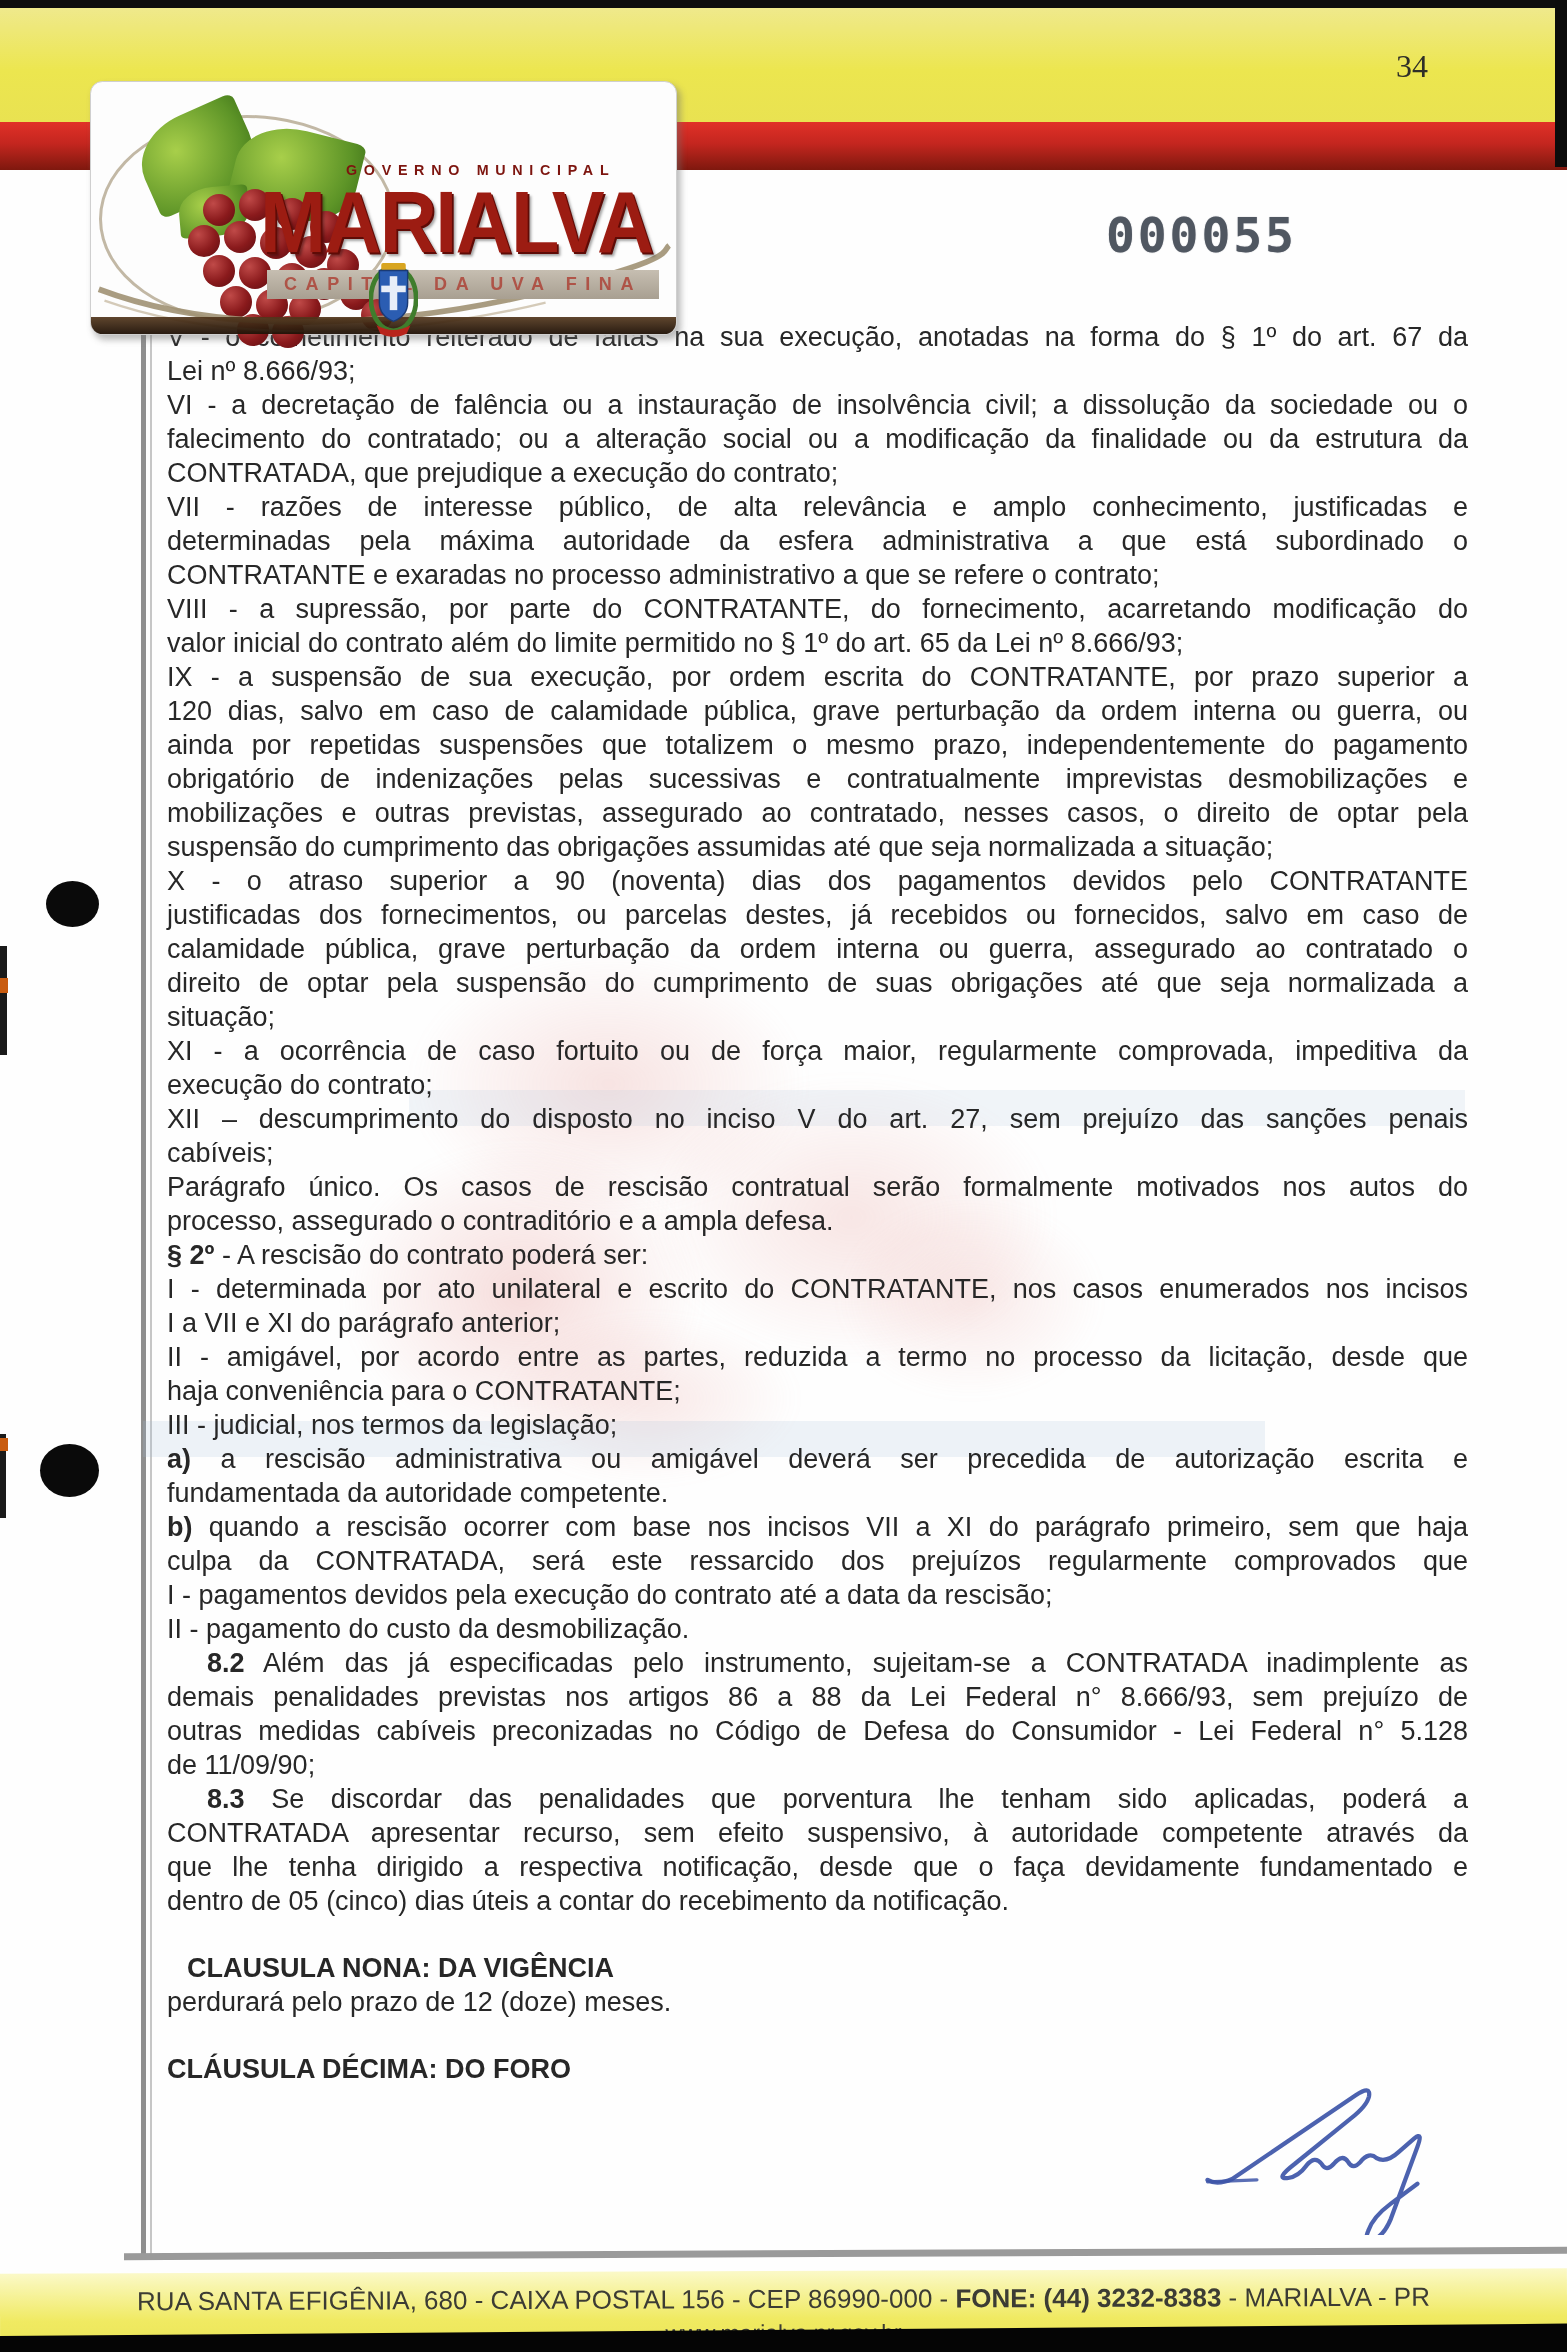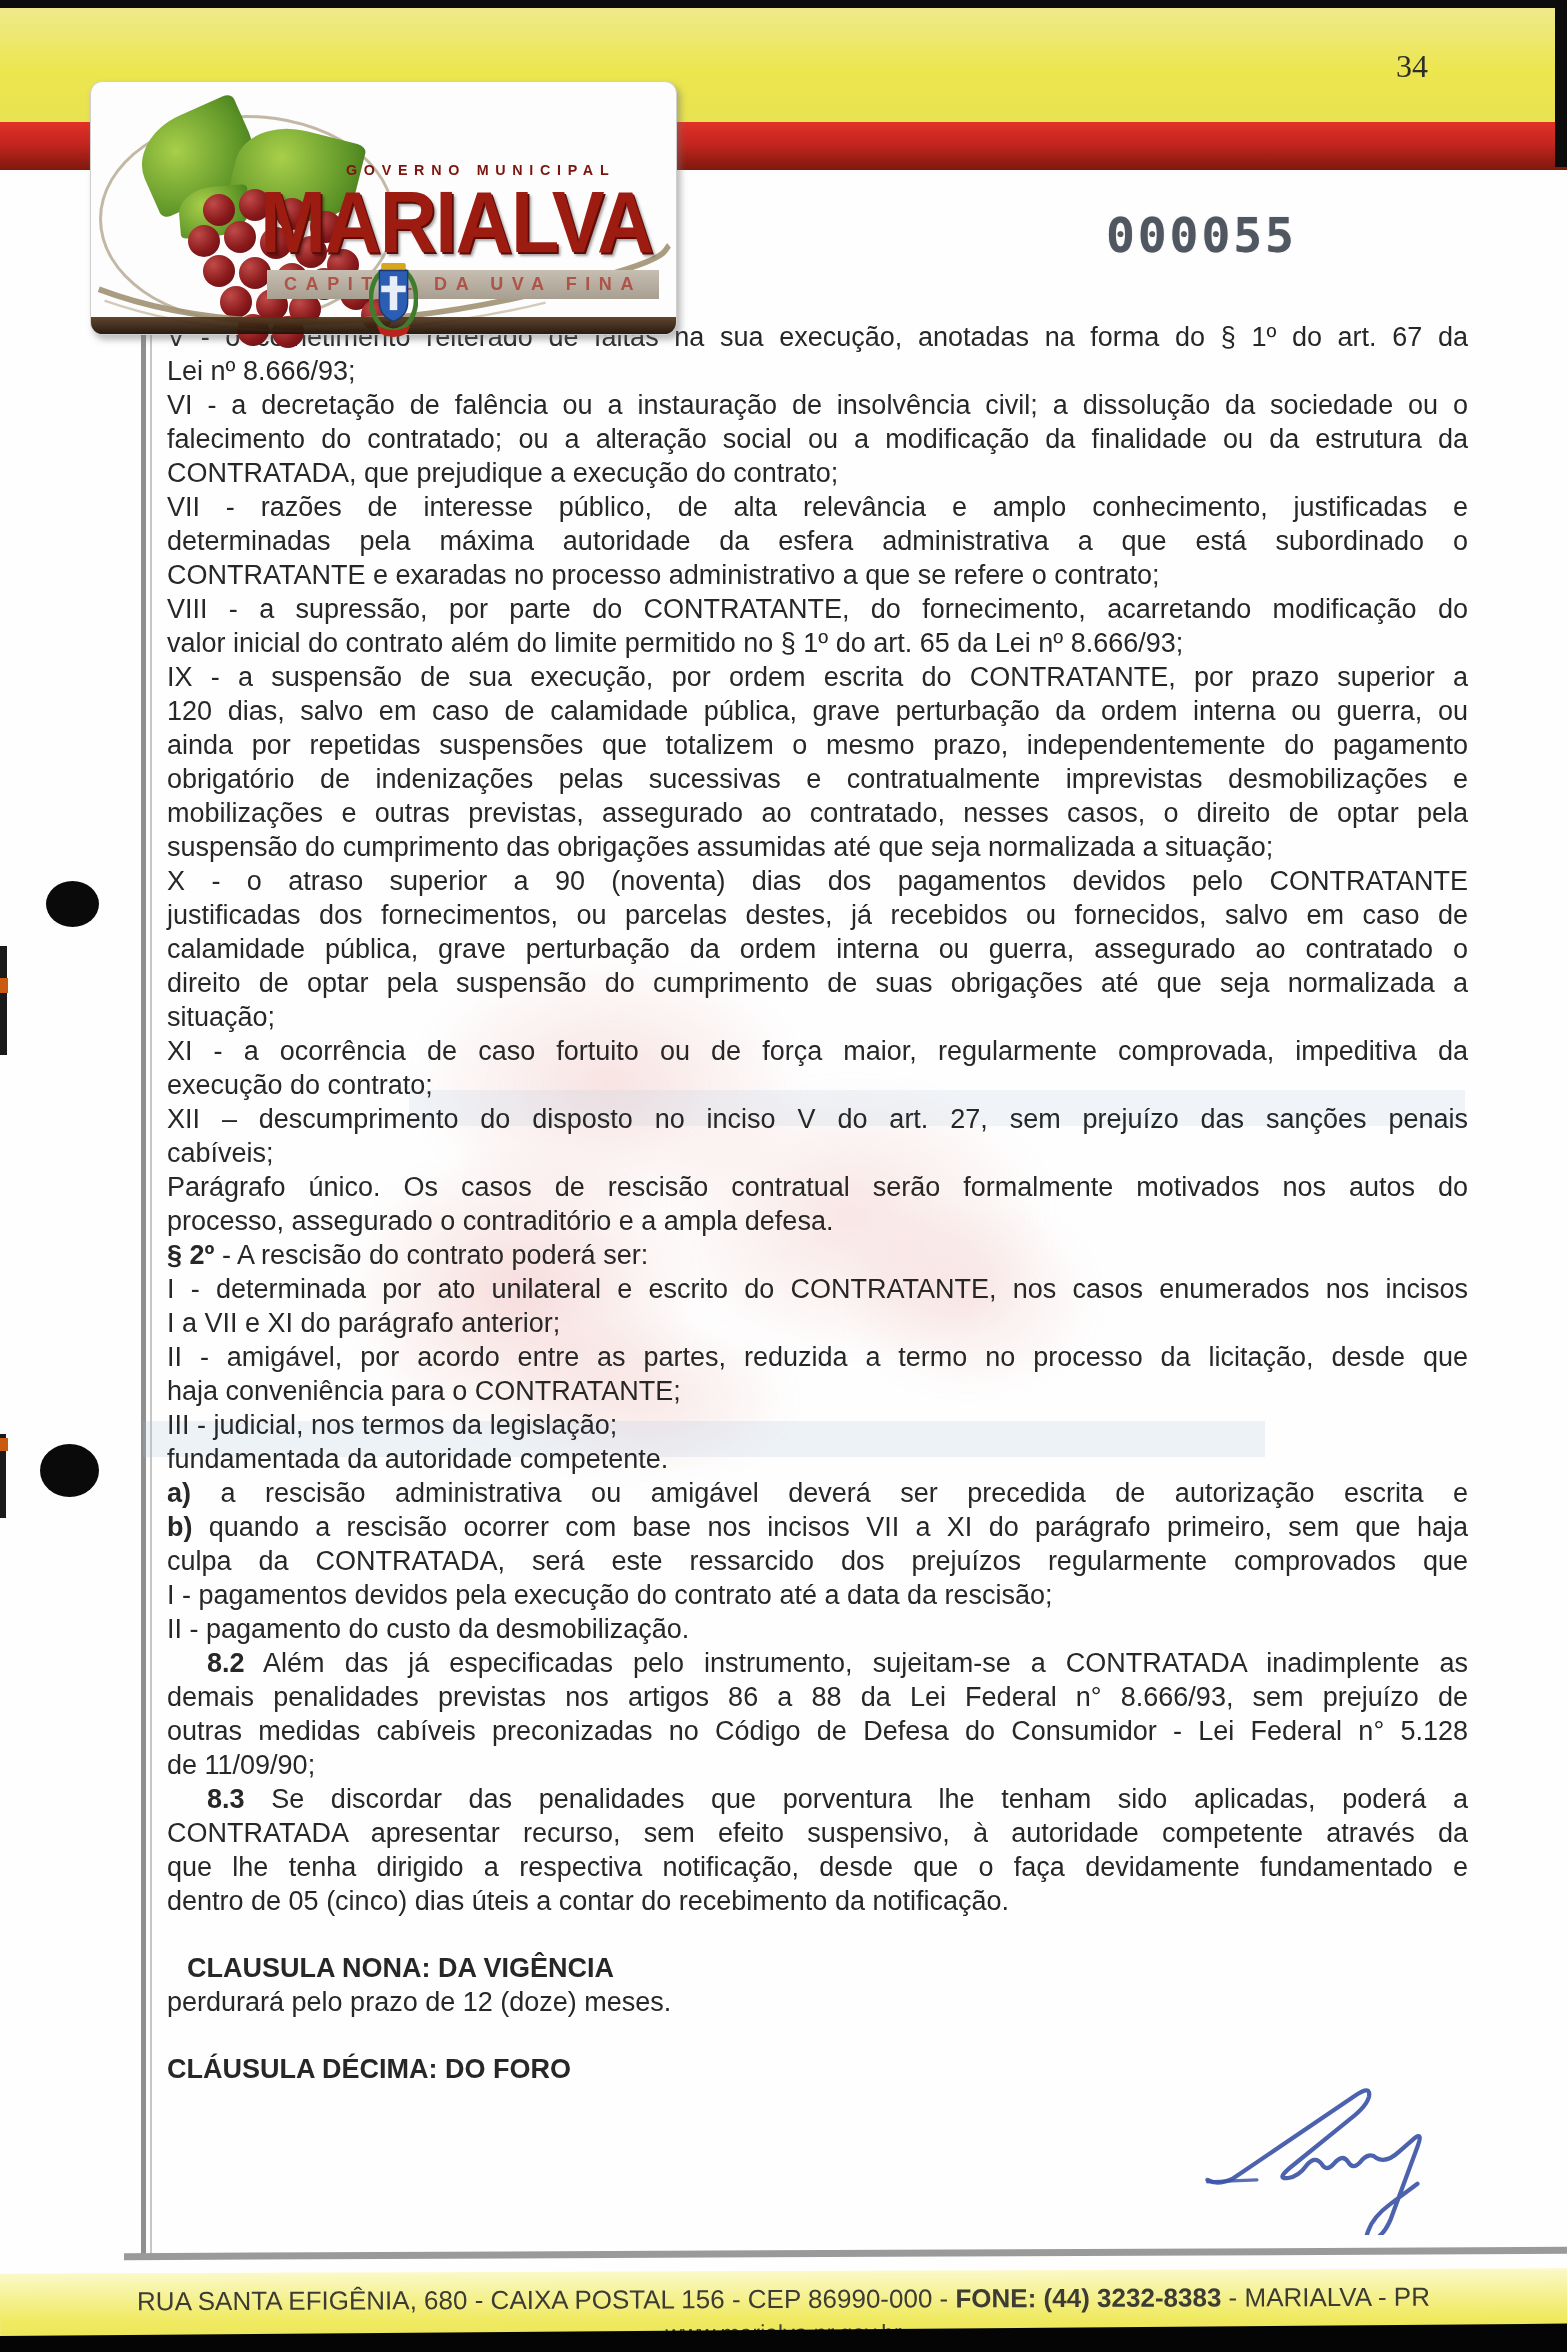--- a/index.html
+++ b/index.html
@@ -164,22 +164,22 @@
       <div class="bl just"><span>XII – descumprimento do disposto no inciso V do art. 27, sem prejuízo das sanções penais</span></div>
       <div class="bl"><span>cabíveis;</span></div>
       <div class="bl just"><span>Parágrafo único. Os casos de rescisão contratual serão formalmente motivados nos autos do</span></div>
       <div class="bl"><span>processo, assegurado o contraditório e a ampla defesa.</span></div>
       <div class="bl"><span class="b">§ 2º</span><span> - A rescisão do contrato poderá ser:</span></div>
       <div class="bl just"><span>I - determinada por ato unilateral e escrito do CONTRATANTE, nos casos enumerados nos incisos</span></div>
       <div class="bl"><span>I a VII e XI do parágrafo anterior;</span></div>
       <div class="bl just"><span>II - amigável, por acordo entre as partes, reduzida a termo no processo da licitação, desde que</span></div>
       <div class="bl"><span>haja conveniência para o CONTRATANTE;</span></div>
       <div class="bl"><span>III - judicial, nos termos da legislação;</span></div>
+      <div class="bl just"><span class="b">a)</span><span> a rescisão administrativa ou amigável deverá ser precedida de autorização escrita e</span></div>
       <div class="bl"><span>fundamentada da autoridade competente.</span></div>
-      <div class="bl just"><span class="b">a)</span><span> a rescisão administrativa ou amigável deverá ser precedida de autorização escrita e</span></div>
       <div class="bl just"><span class="b">b)</span><span> quando a rescisão ocorrer com base nos incisos VII a XI do parágrafo primeiro, sem que haja</span></div>
       <div class="bl just"><span>culpa da CONTRATADA, será este ressarcido dos prejuízos regularmente comprovados que</span></div>
       <div class="bl"><span>I - pagamentos devidos pela execução do contrato até a data da rescisão;</span></div>
       <div class="bl"><span>II - pagamento do custo da desmobilização.</span></div>
       <div class="bl just" style="text-indent: 40px;"><span class="b">8.2</span><span> Além das já especificadas pelo instrumento, sujeitam-se a CONTRATADA inadimplente as</span></div>
       <div class="bl just"><span>demais penalidades previstas nos artigos 86 a 88 da Lei Federal n° 8.666/93, sem prejuízo de</span></div>
       <div class="bl just"><span>outras medidas cabíveis preconizadas no Código de Defesa do Consumidor - Lei Federal n° 5.128</span></div>
       <div class="bl"><span>de 11/09/90;</span></div>
       <div class="bl just" style="text-indent: 40px;"><span class="b">8.3</span><span> Se discordar das penalidades que porventura lhe tenham sido aplicadas, poderá a</span></div>
       <div class="bl just"><span>CONTRATADA apresentar recurso, sem efeito suspensivo, à autoridade competente através da</span></div>

